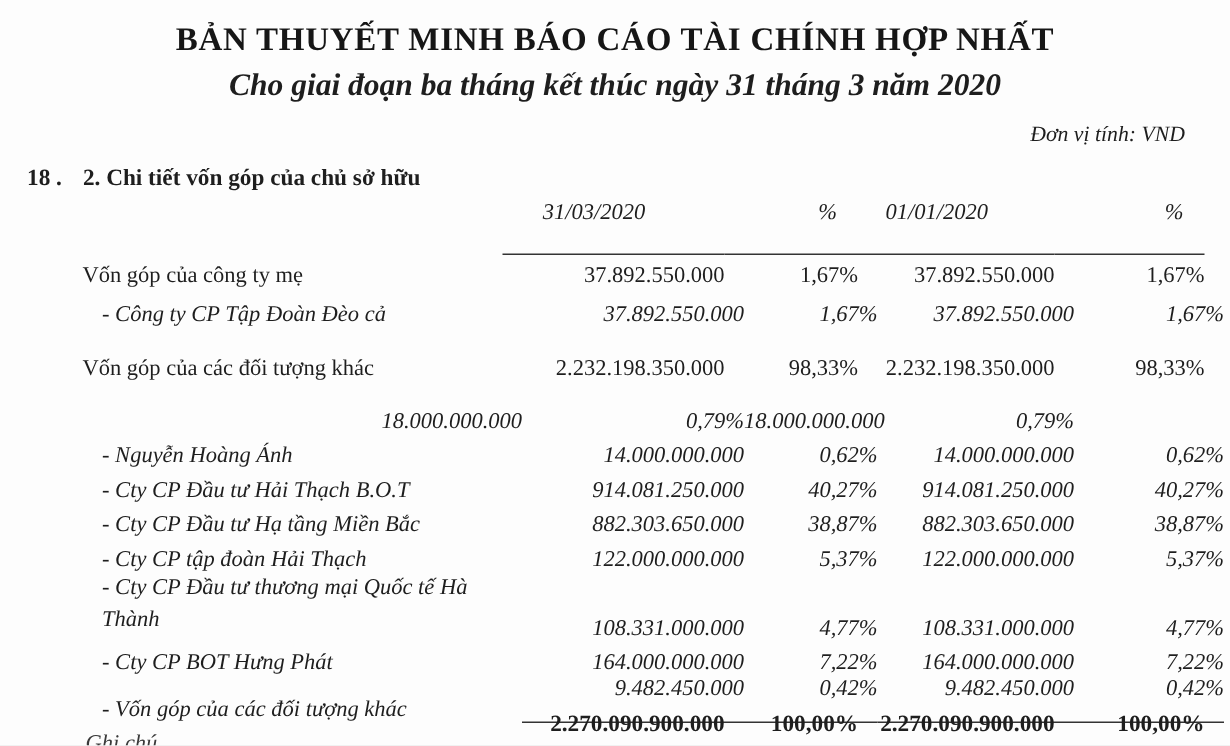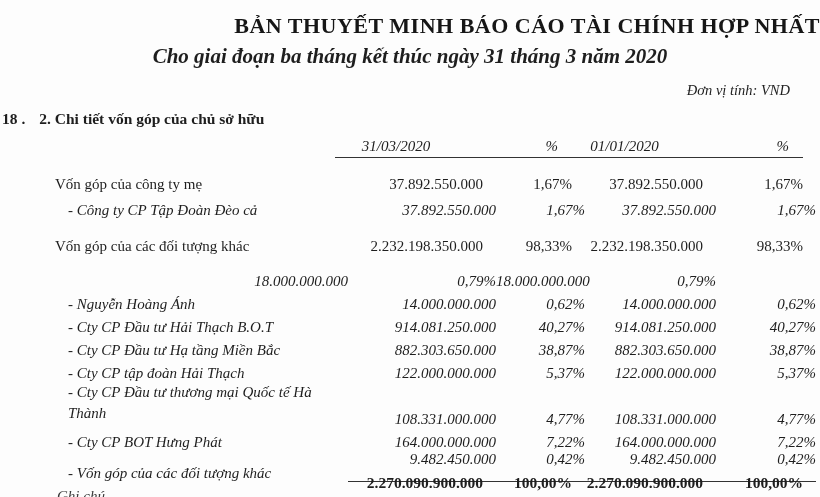--- a/index.html
+++ b/index.html
@@ -8,21 +8,21 @@
     width:820px;height:497px;
     margin:0 auto;
     background:#fdfdfd;
     color:#1e1e1e;
     font-family:"Liberation Serif","DejaVu Serif",serif;
     overflow:hidden;
     box-sizing:border-box;
   }
   .title{
     padding-top:13px;
-    text-align:right;
+    text-align:center;
     font-size:22px;
     font-weight:bold;
     letter-spacing:.5px;
     color:#161616;
   }
   .subtitle{
     margin-top:5px;
     text-align:center;
     font-size:21px;
     font-weight:bold;
@@ -30,40 +30,40 @@
   }
   .unit-note{
     margin-top:13px;
     padding-right:30px;
     text-align:right;
     font-size:14.5px;
     font-style:italic;
   }
   .section-line{
     margin-top:11px;
-    padding-left:2px;
+    padding-left:18px;
     font-size:15.5px;
     font-weight:bold;
   }
   .section-line .secnum{margin-right:14px;}
   
   .table{
     margin-left:55px;
     width:748px;
     font-size:15px;
   }
   .trow{
     display:grid;
     grid-template-columns:280px 148px 89px 131px 100px;
     align-items:end;
   }
   .cell{white-space:nowrap;}
   .num{text-align:right;}
   .thead{margin-top:6px;height:24px;font-style:italic;font-size:15px;}
-  .thead .cell{padding-bottom:2px;}
+  .thead .cell{padding-bottom:18px;}
   .thead .num{border-bottom:1.5px solid #333;text-align:center;}
   .thead .h-date{text-align:center;padding-right:26px;}
   .thead .h-pct{text-align:right;padding-right:14px;}
   .tbody{padding-top:9px;}
   .trow.body{height:26px;}
   .trow.italic{font-style:italic;margin-left:13px;}
   .trow.group-gap{margin-top:10px;}
   .trow.group-gap2{margin-top:12px;}
   .trow.compact{height:23px;}
   .trow.two-line{height:46px;}

